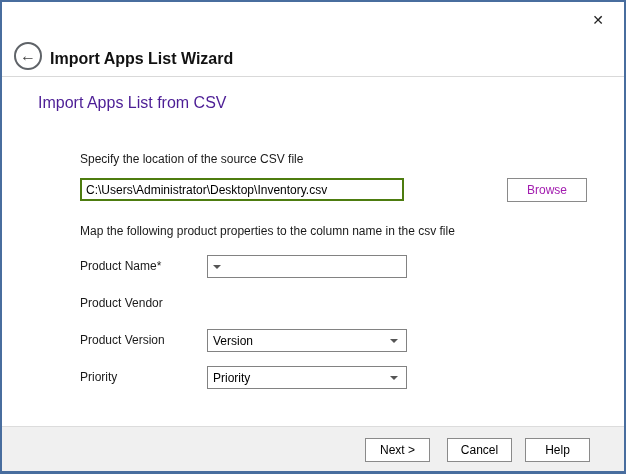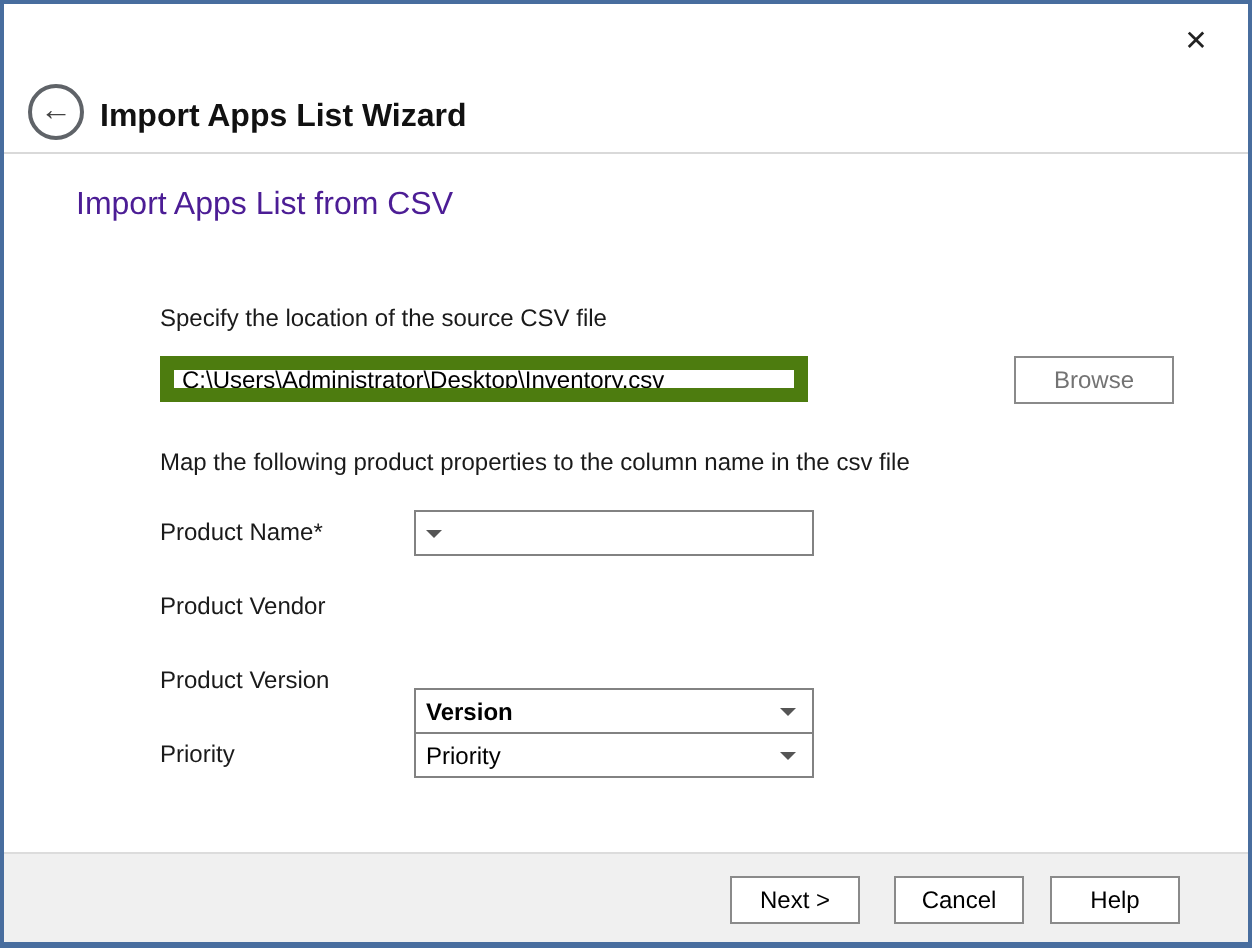--- a/index.html
+++ b/index.html
@@ -84,38 +84,38 @@
     position: absolute;
     left: 78px;
     top: 150px;
   }
   .path-input {
     position: absolute;
     left: 78px;
     top: 176px;
     width: 324px;
     height: 23px;
-    border: 7px solid #4d7c0f;
+    border: 2px solid #4d7c0f;
     padding: 0 4px;
     font-family: "Liberation Sans", "DejaVu Sans", sans-serif;
     font-size: 12px;
     color: #000;
     background: #fff;
   }
   .browse-btn {
     position: absolute;
     left: 505px;
     top: 176px;
     width: 80px;
     height: 24px;
     background: #ffffff;
     border: 1px solid #8a8a8a;
     font-family: "Liberation Sans", "DejaVu Sans", sans-serif;
     font-size: 12px;
-    color: #737373;
+    color: #a21caf;
     cursor: pointer;
   }
   .lbl-map {
     position: absolute;
     left: 78px;
     top: 222px;
   }
   .field-label {
     position: absolute;
     left: 78px;
@@ -195,21 +195,21 @@
   <div class="lbl-map">Map the following product properties to the column name in the csv file</div>
 
   <div class="field-label" style="top:257px;">Product Name*</div>
   <div class="combo" style="top:253px;">
     <span class="combo-caret"></span>
   </div>
 
   <div class="field-label" style="top:294px;">Product Vendor</div>
 
   <div class="field-label" style="top:331px;">Product Version</div>
-  <div class="combo" style="top:342px;font-weight:bold;">
+  <div class="combo" style="top:327px;">
     <span class="combo-text">Version</span>
     <span class="combo-caret"></span>
   </div>
 
   <div class="field-label" style="top:368px;">Priority</div>
   <div class="combo" style="top:364px;">
     <span class="combo-text">Priority</span>
     <span class="combo-caret"></span>
   </div>
 

